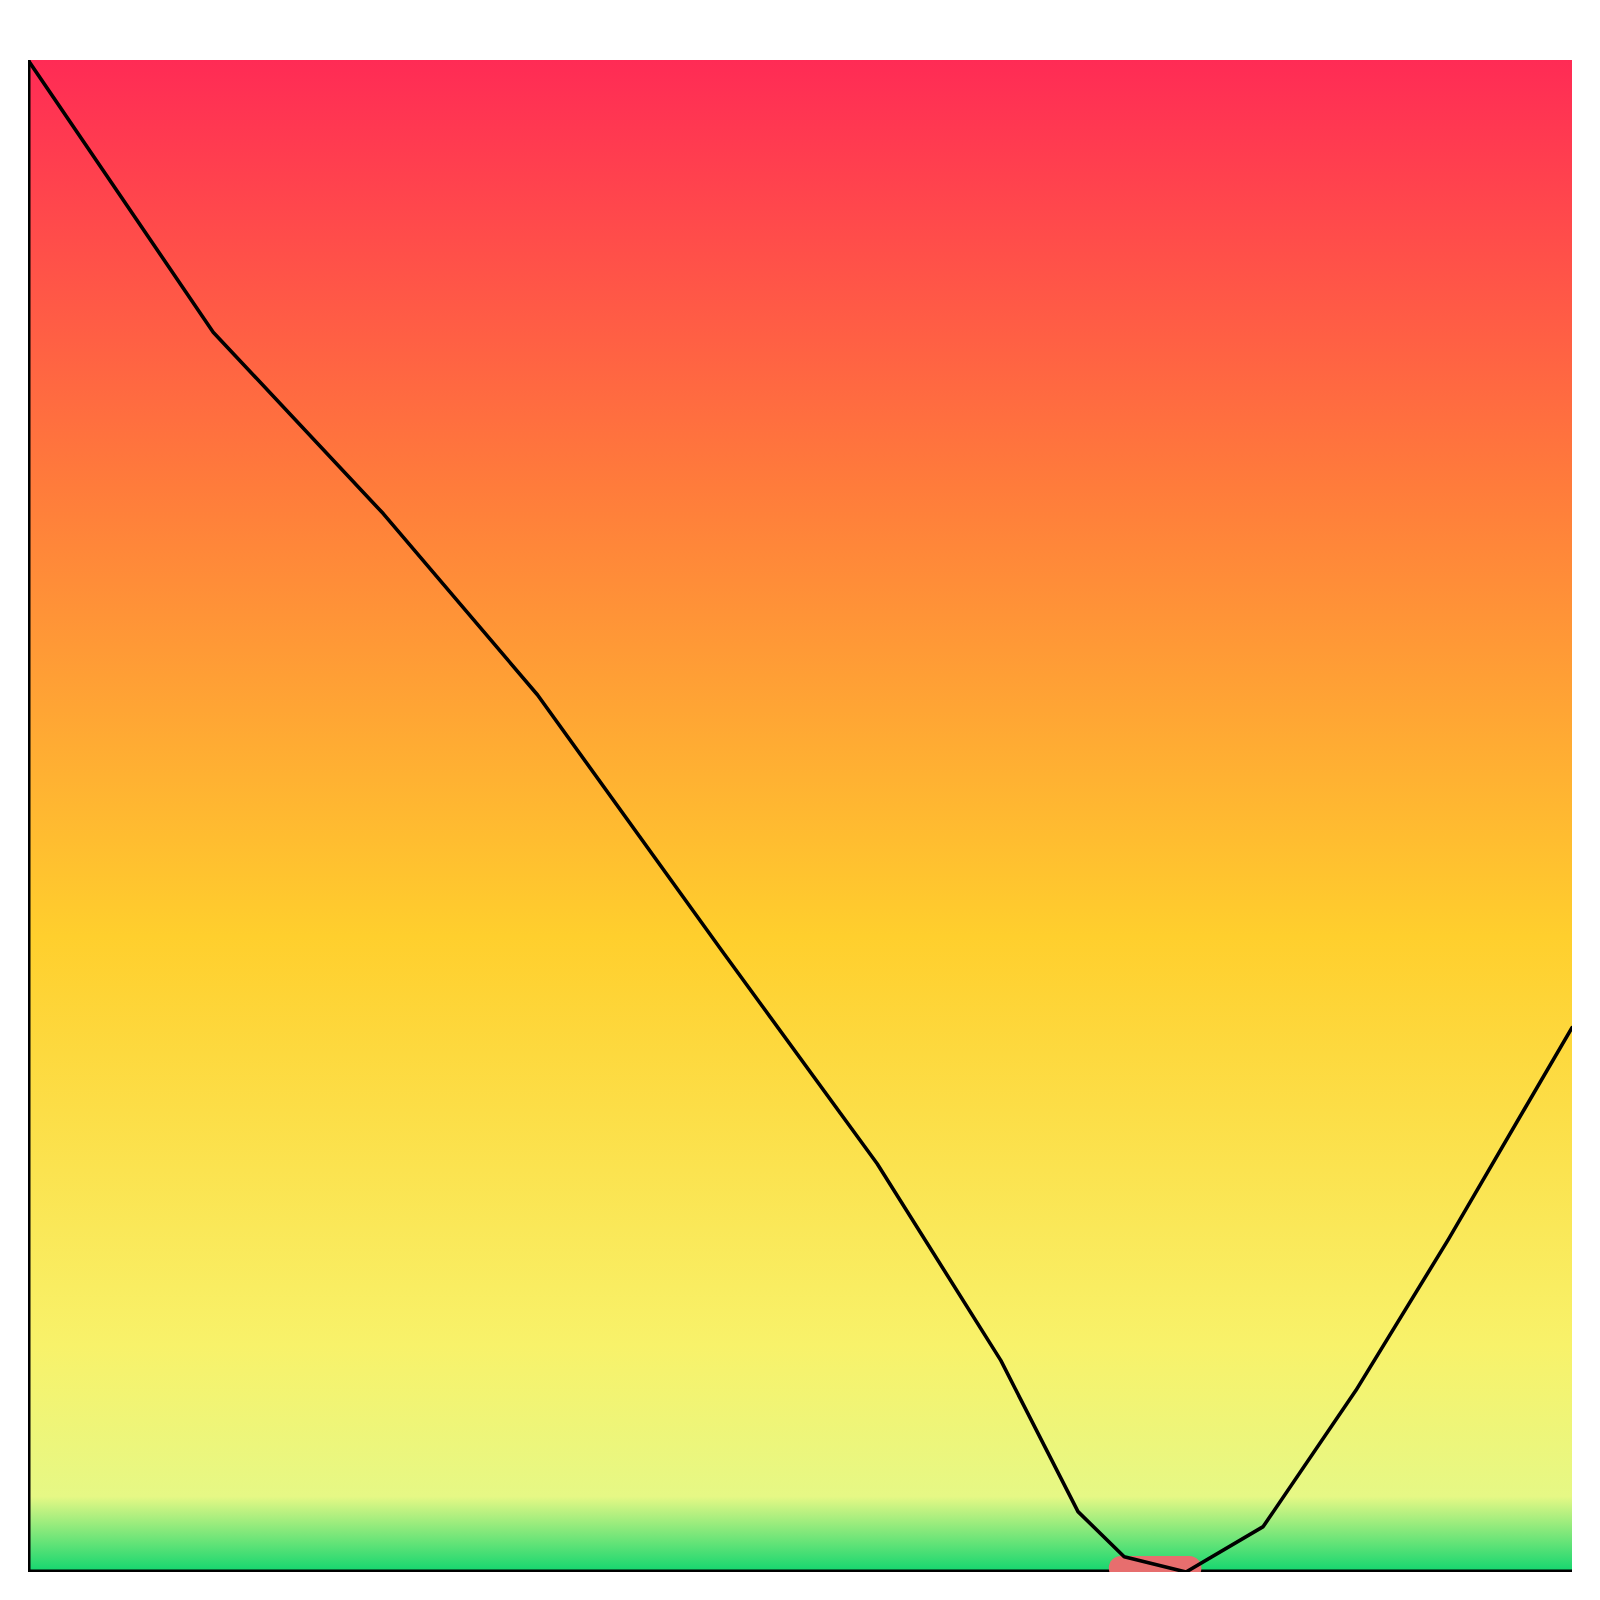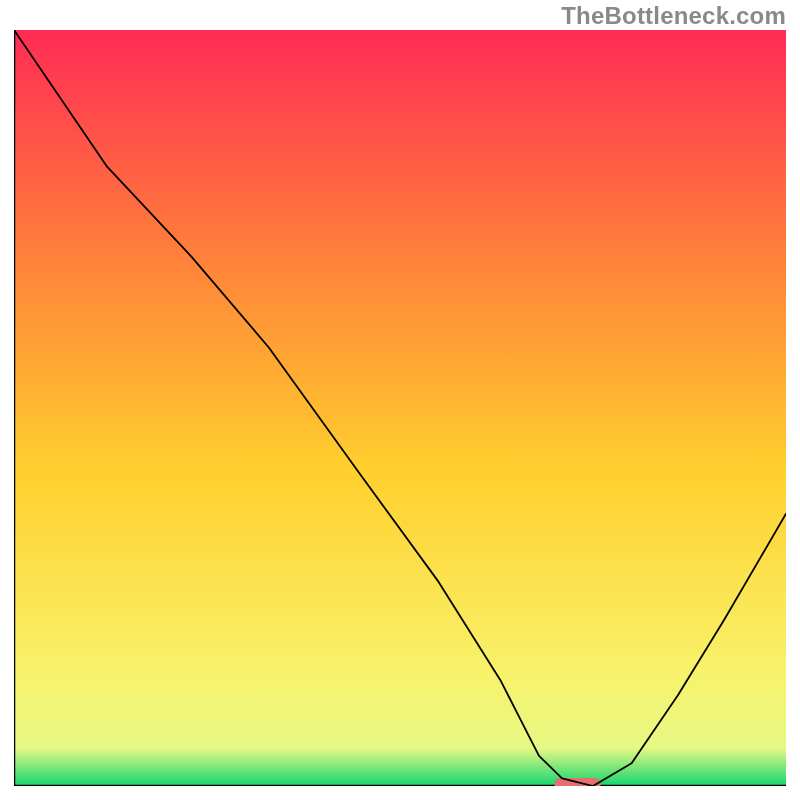--- a/index.html
+++ b/index.html
@@ -52,21 +52,20 @@
   }
   .axis-bottom {
     stroke: #000000;
     stroke-width: 2.5;
   }
 </style>
 </head>
 <body>
 
 <div class="container">
-  <div class="watermark">TheBottleneck.com</div>
 
   <div class="plot">
     <svg viewBox="0 0 772 756" width="772" height="756" preserveAspectRatio="none">
       <defs>
         <linearGradient id="bg-grad" x1="0" y1="0" x2="0" y2="1">
           <stop offset="0" stop-color="#ff2b55"></stop>
           <stop offset="0.28" stop-color="#ff7b3b"></stop>
           <stop offset="0.58" stop-color="#ffcf2d"></stop>
           <stop offset="0.85" stop-color="#f8f26a"></stop>
           <stop offset="0.95" stop-color="#e6f885"></stop>

